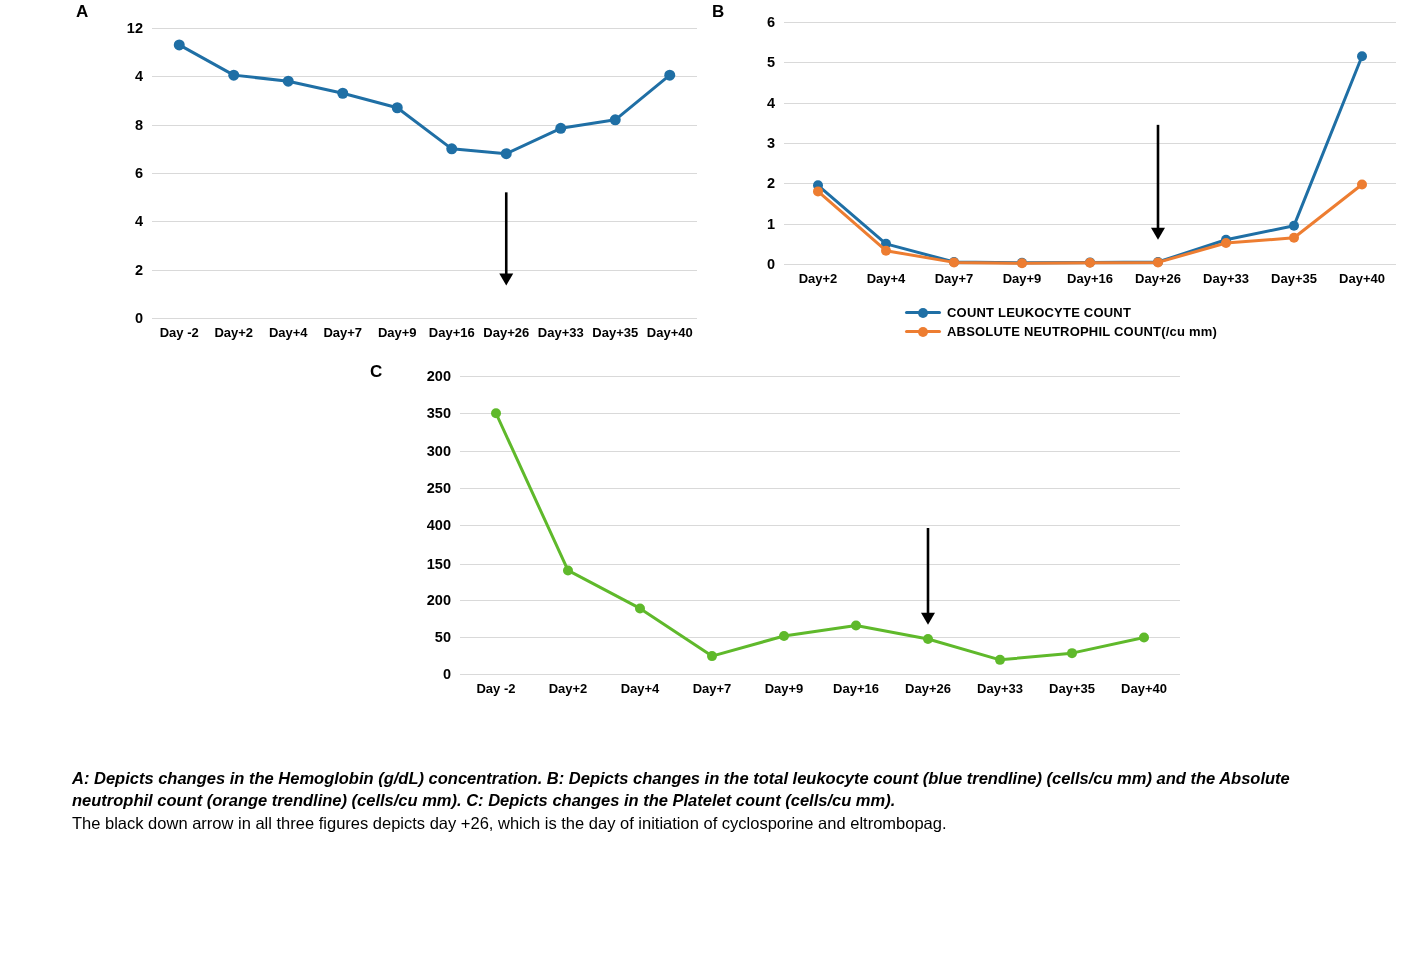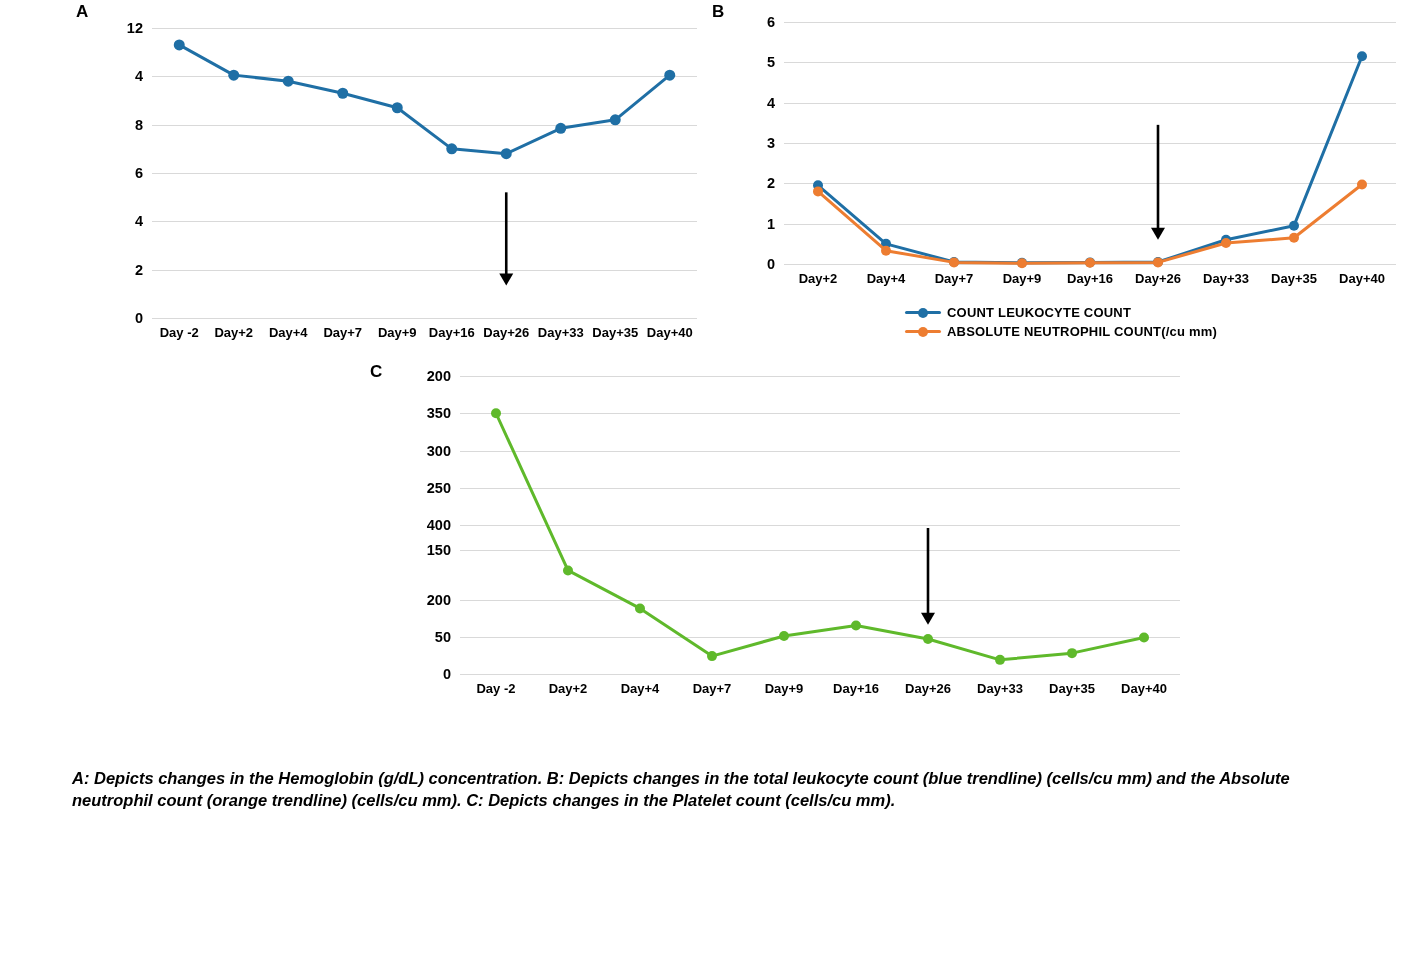--- a/index.html
+++ b/index.html
@@ -222,21 +222,21 @@
   <div class="plot" id="plot-c" style="left:110px; top:18px; width:720px; height:298px;">
       <div class="grid-line" style="top: 298px;">
         <span class="ytick">0</span>
       </div>
       <div class="grid-line" style="top: 260.75px;">
         <span class="ytick">50</span>
       </div>
       <div class="grid-line" style="top: 223.5px;">
         <span class="ytick">200</span>
       </div>
-      <div class="grid-line" style="top: 174px;">
+      <div class="grid-line" style="top: 188px;">
         <span class="ytick">150</span>
       </div>
       <div class="grid-line" style="top: 149px;">
         <span class="ytick">400</span>
       </div>
       <div class="grid-line" style="top: 111.75px;">
         <span class="ytick">250</span>
       </div>
       <div class="grid-line" style="top: 74.5px;">
         <span class="ytick">300</span>
@@ -272,13 +272,14 @@
         <g>
           <line x1="468" y1="151.98" x2="468" y2="240.82999999999998" stroke="#000000" stroke-width="2.6"></line>
           <polygon points="461,236.82999999999998 475,236.82999999999998 468,248.82999999999998" fill="#000000"></polygon>
         </g>
       </svg>
     </div>
 </div>
 
 <div class="caption">
   <div class="desc">A: Depicts changes in the Hemoglobin (g/dL) concentration. B: Depicts changes in the total leukocyte count (blue trendline) (cells/cu mm) and the Absolute neutrophil count (orange trendline) (cells/cu mm). C: Depicts changes in the Platelet count (cells/cu mm).</div>
+  <div class="note">The black down arrow in all three figures depicts day +26, which is the day of initiation of cyclosporine and eltrombopag.</div>
 </div>
 
 </body></html>

